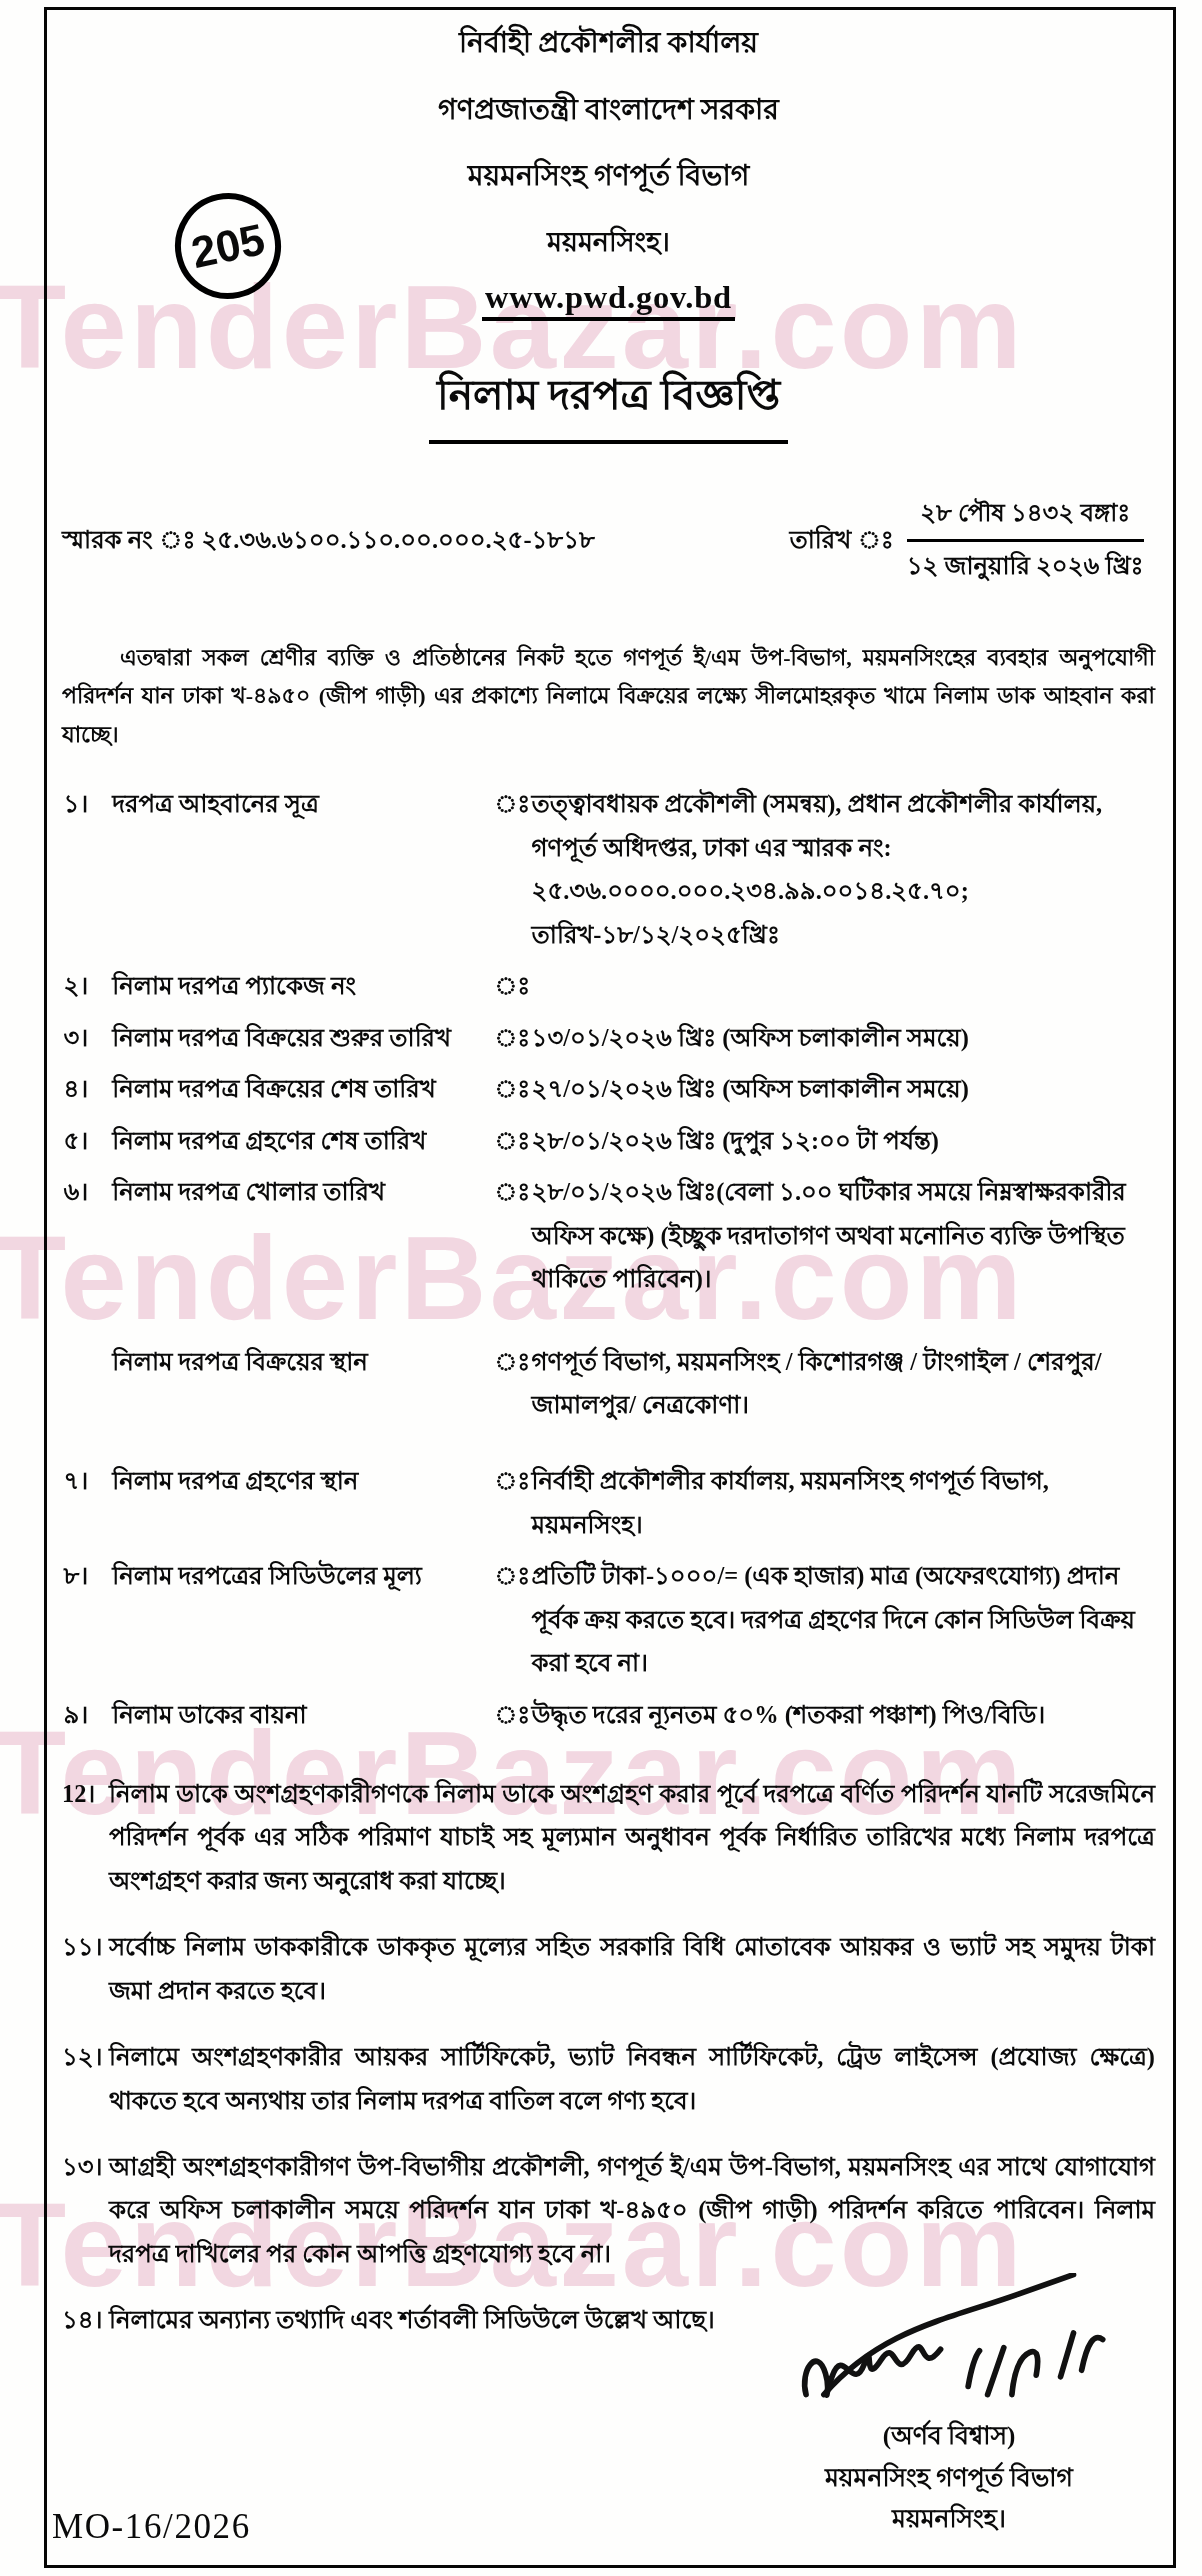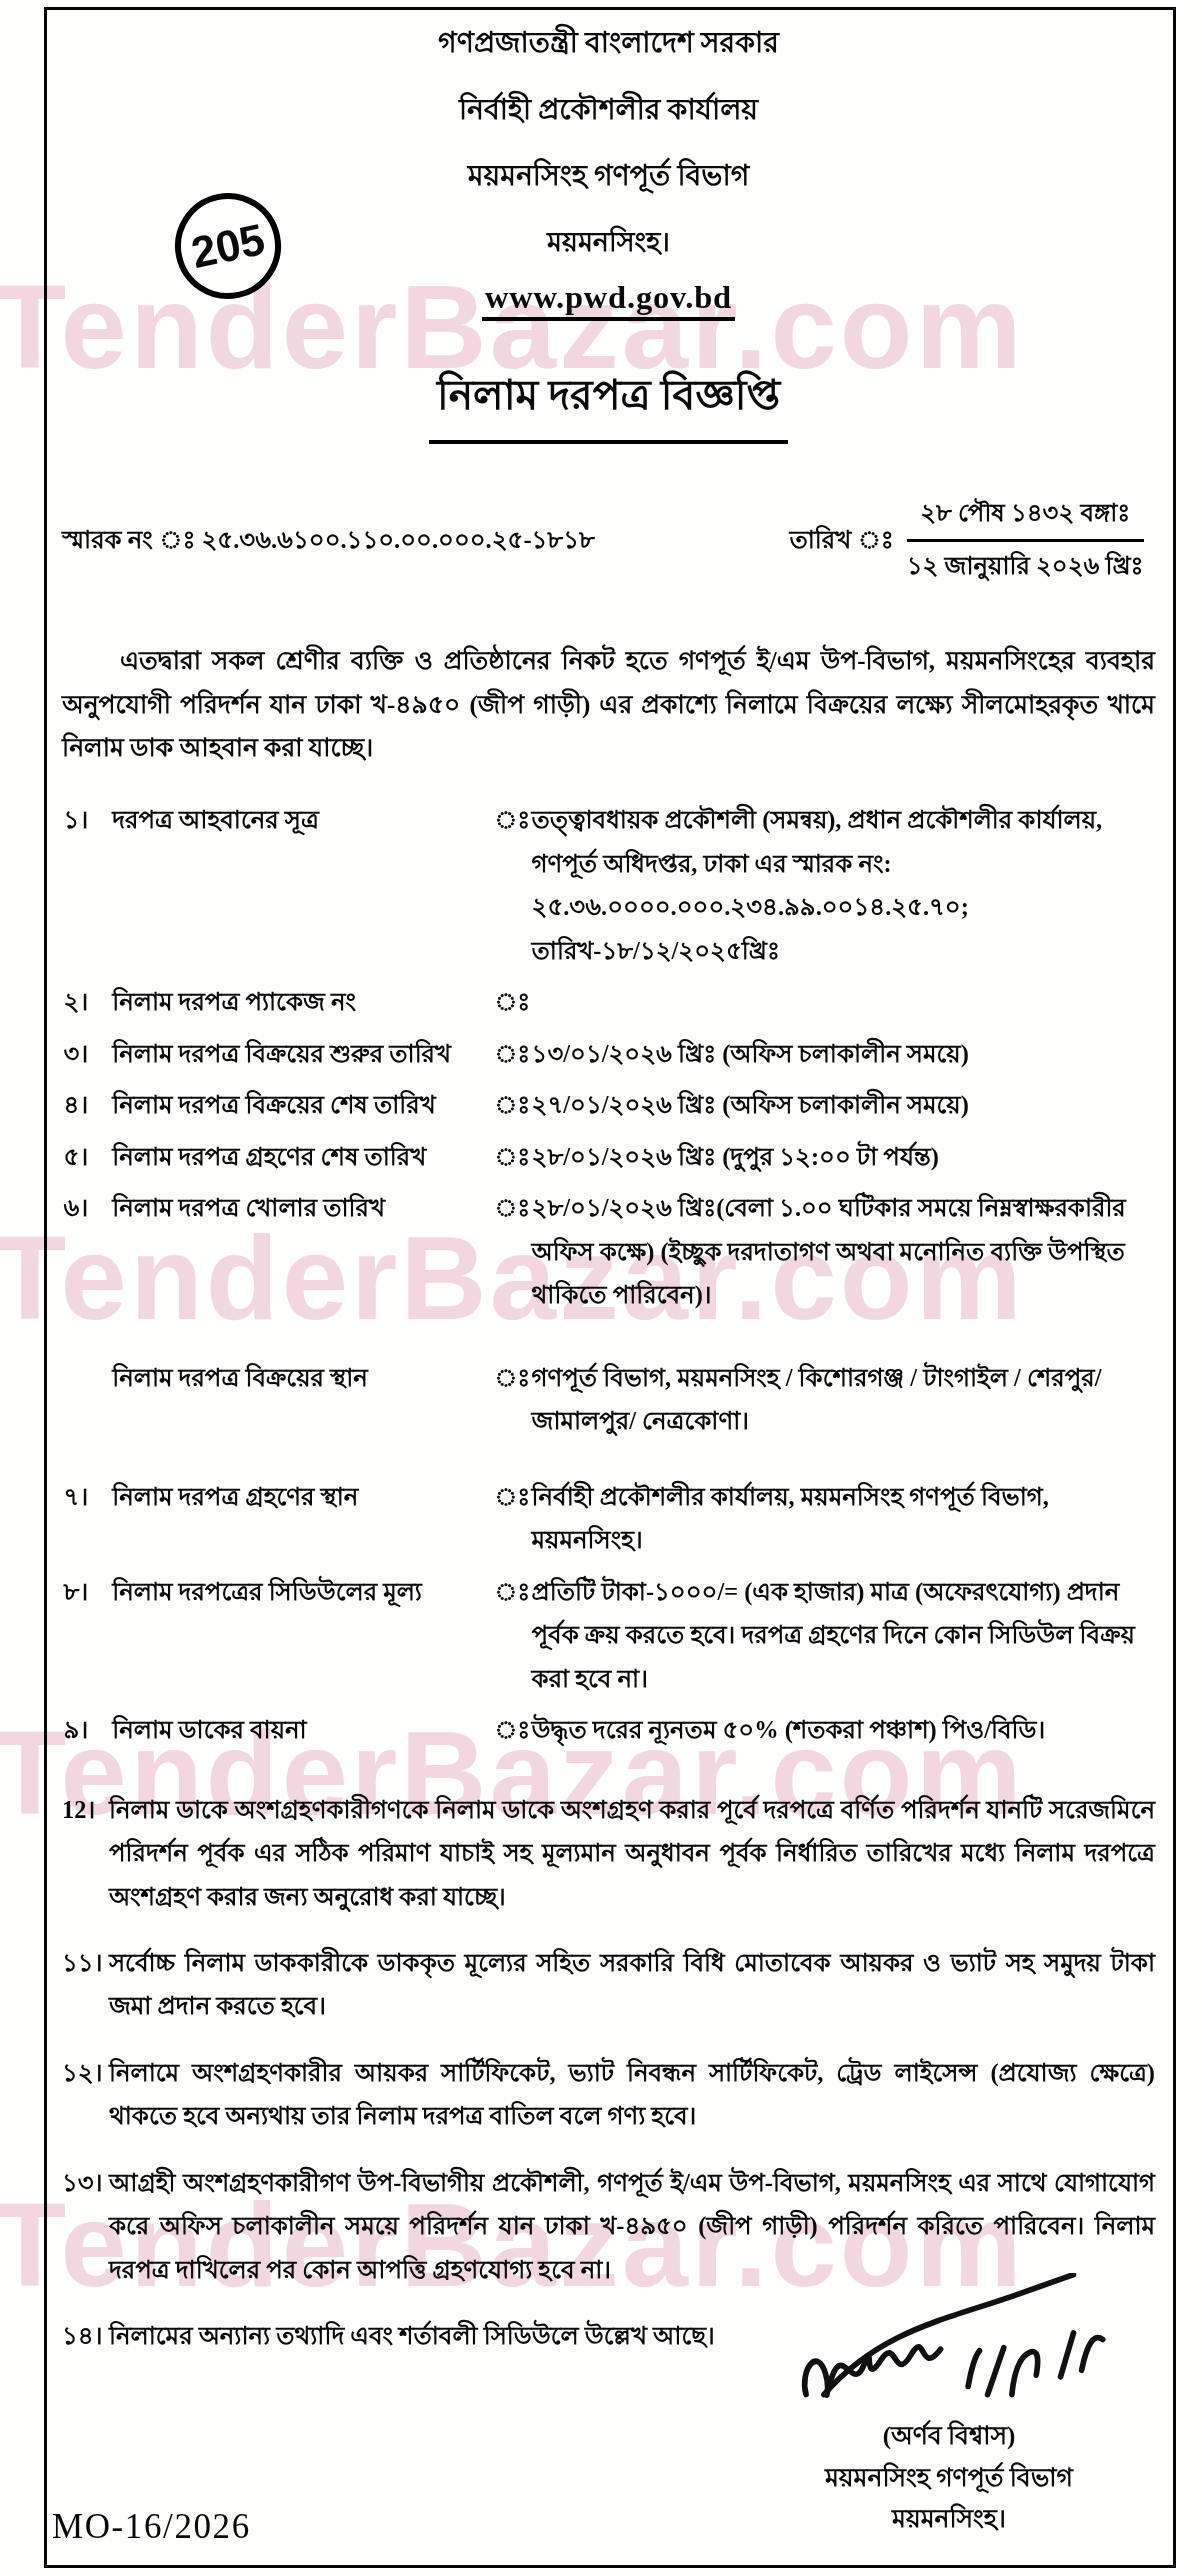--- a/index.html
+++ b/index.html
@@ -64,21 +64,21 @@
   .memo-row{
     display:flex;justify-content:space-between;align-items:center;
     margin-top:50px;font-size:24.4px;font-weight:bold;
   }
   .date-block{display:flex;align-items:center;gap:13px;margin-right:11.4px;}
   .date-stack{text-align:center;}
   .date-top{border-bottom:3.2px solid #000;padding:0 8.1px 4.9px;}
   .date-bottom{padding-top:4.9px;}
   .intro{
     margin-top:52px;
-    font-size:25px;font-weight:bold;line-height:1.75;
+    font-size:22px;font-weight:bold;line-height:1.75;
     text-align:justify;text-indent:58px;
   }
   .rows{margin-top:28px;}
   .row{
     display:grid;
     grid-template-columns:47px 379px 34px 1fr;
     column-gap:3.2px;
     font-size:24.4px;font-weight:bold;line-height:1.78;
     margin-bottom:8.1px;
   }
@@ -118,22 +118,22 @@
 
   <div class="frame"></div>
 
   <div class="stamp">
     <span>205</span>
   </div>
 
   <div class="content">
 
     <div class="hdr">
+      <div class="hdr-line">নির্বাহী প্রকৌশলীর কার্যালয়</div>
       <div class="hdr-line">গণপ্রজাতন্ত্রী বাংলাদেশ সরকার</div>
-      <div class="hdr-line">নির্বাহী প্রকৌশলীর কার্যালয়</div>
       <div class="hdr-line">ময়মনসিংহ গণপূর্ত বিভাগ</div>
       <div class="hdr-line hdr-line4">ময়মনসিংহ।</div>
       <span class="website">www.pwd.gov.bd</span>
     </div>
 
     <div class="title-wrap">
       <span class="doc-title">নিলাম দরপত্র বিজ্ঞপ্তি</span>
     </div>
 
     <div class="memo-row">

